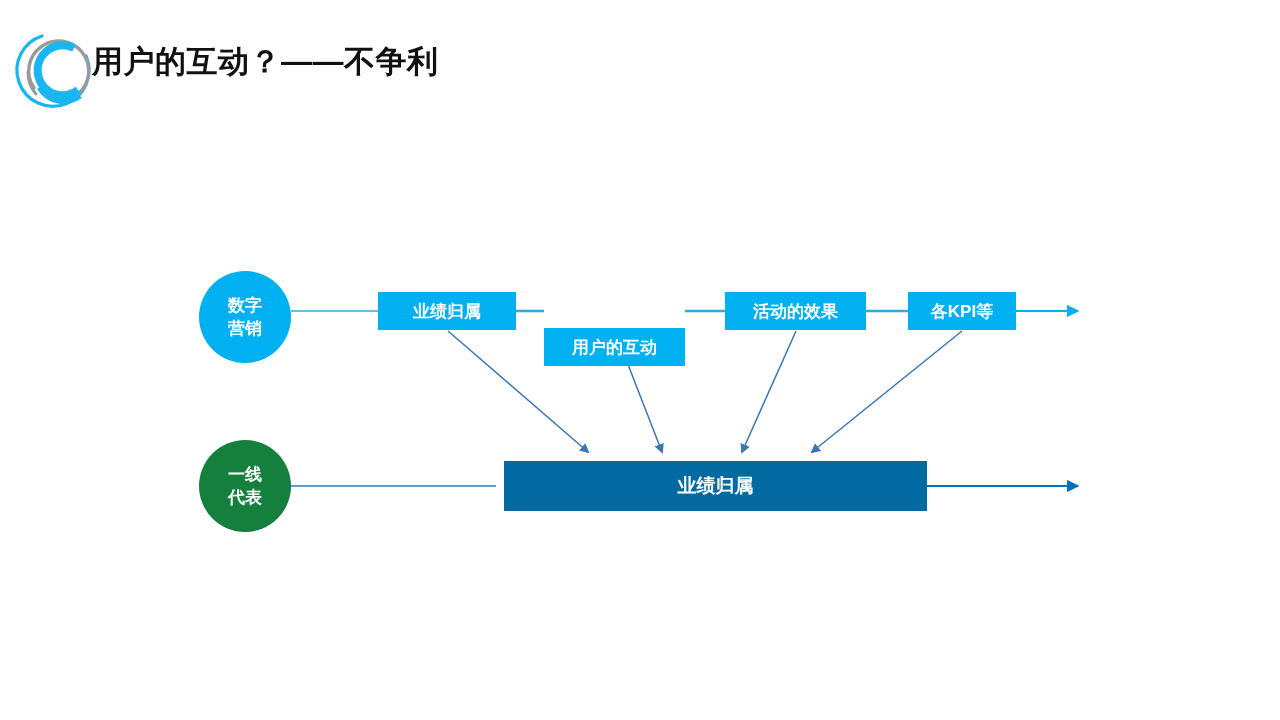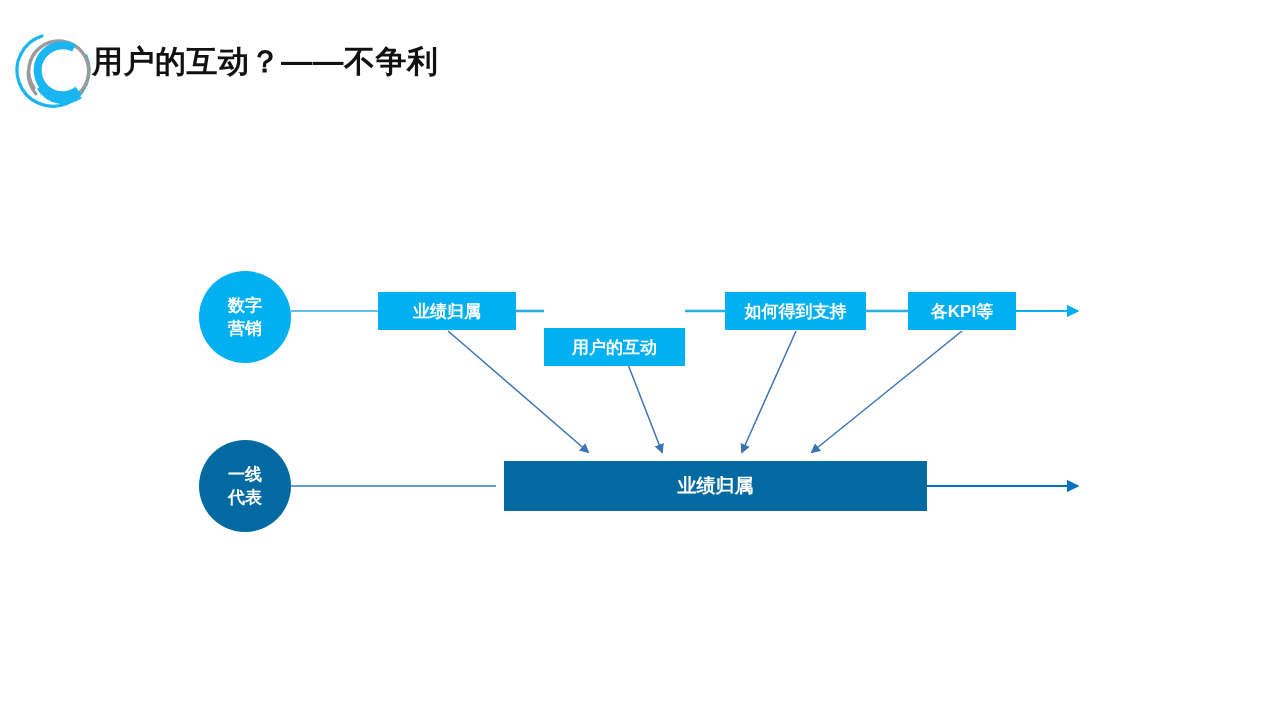--- a/index.html
+++ b/index.html
@@ -76,21 +76,21 @@
     text-align: center;
   }
   #node-digital-marketing {
     left: 199px;
     top: 255px;
     background: #00B0F0;
   }
   #node-frontline-rep {
     left: 199px;
     top: 424px;
-    background: #0369a1;
+    background: #15803d;
   }
 
   .kpi-box {
     position: absolute;
     height: 38px;
     background: #00B0F0;
     color: #ffffff;
     font-size: 17px;
     font-weight: bold;
     display: flex;
@@ -187,21 +187,21 @@
 
   <div id="box-increased-business" class="kpi-box">
     <span>业绩归属</span>
   </div>
 
   <div id="box-user-interaction" class="kpi-box">
     <span>用户的互动</span>
   </div>
 
   <div id="box-campaign-effect" class="kpi-box">
-    <span>如何得到支持</span>
+    <span>活动的效果</span>
   </div>
 
   <div id="box-kpi-etc" class="kpi-box">
     <span>各KPI等</span>
   </div>
 
   <div id="node-frontline-rep" class="node-circle">
     <span>一线</span>
     <span>代表</span>
   </div>

